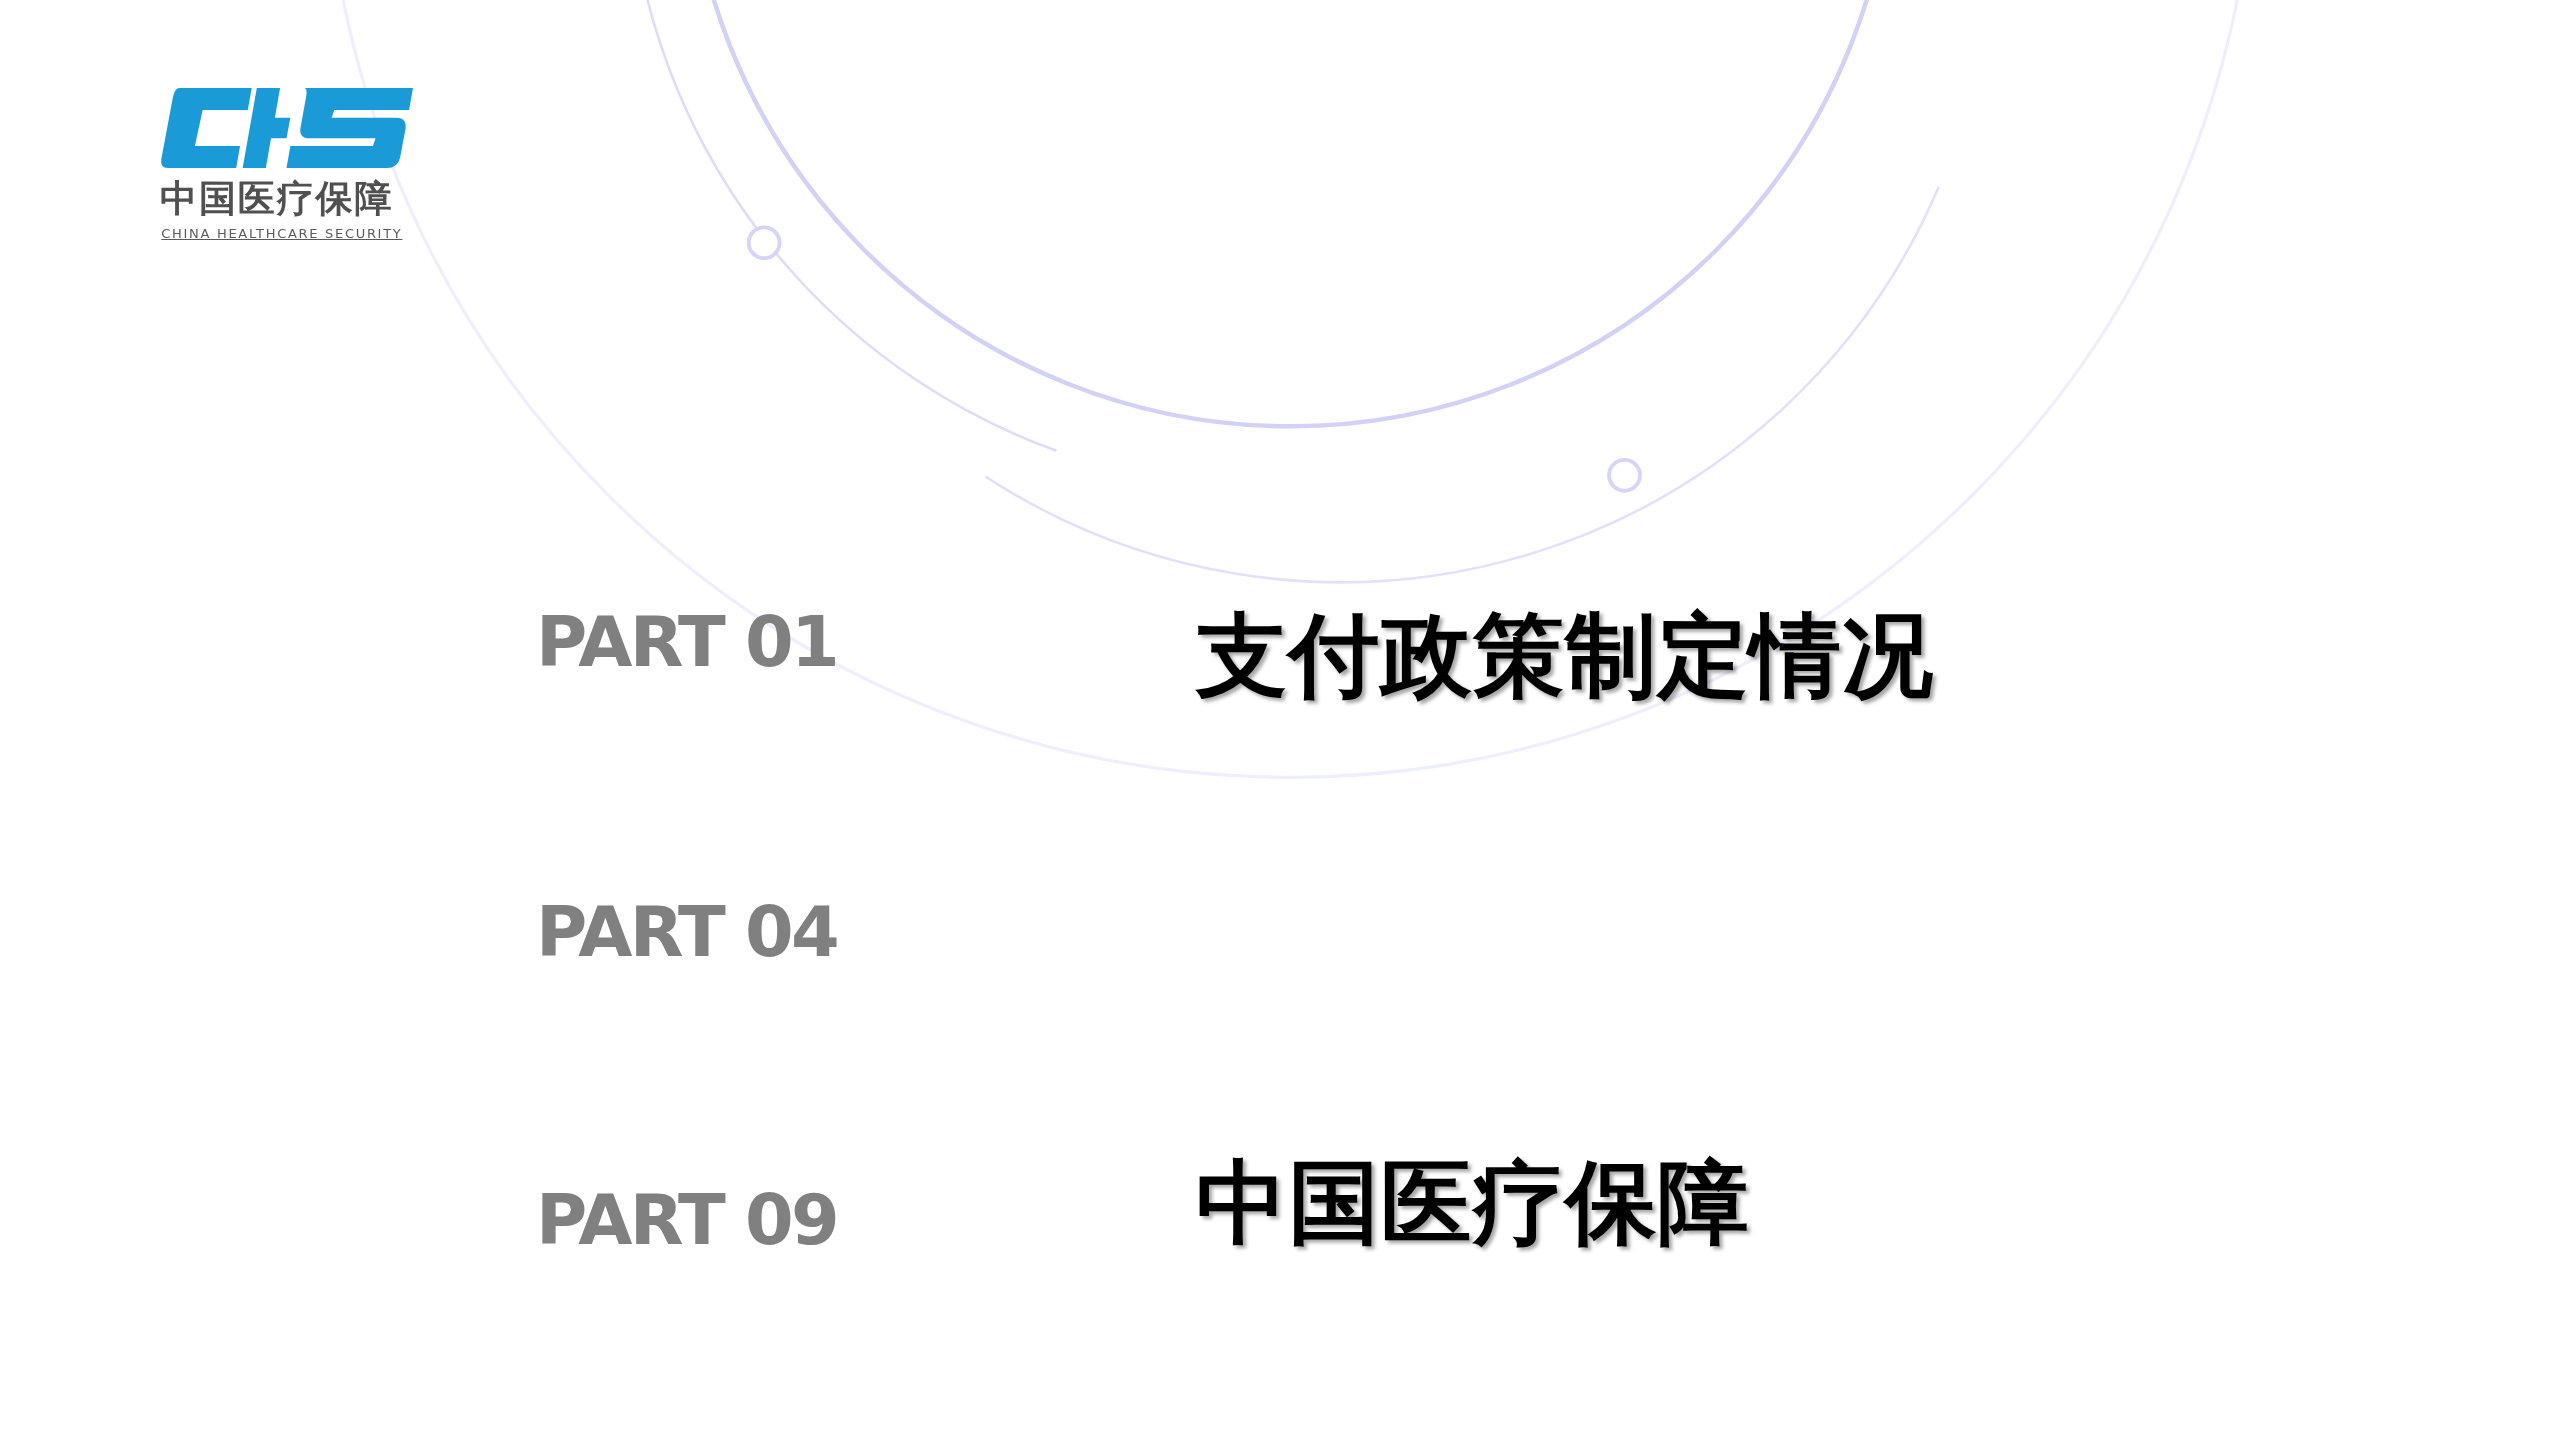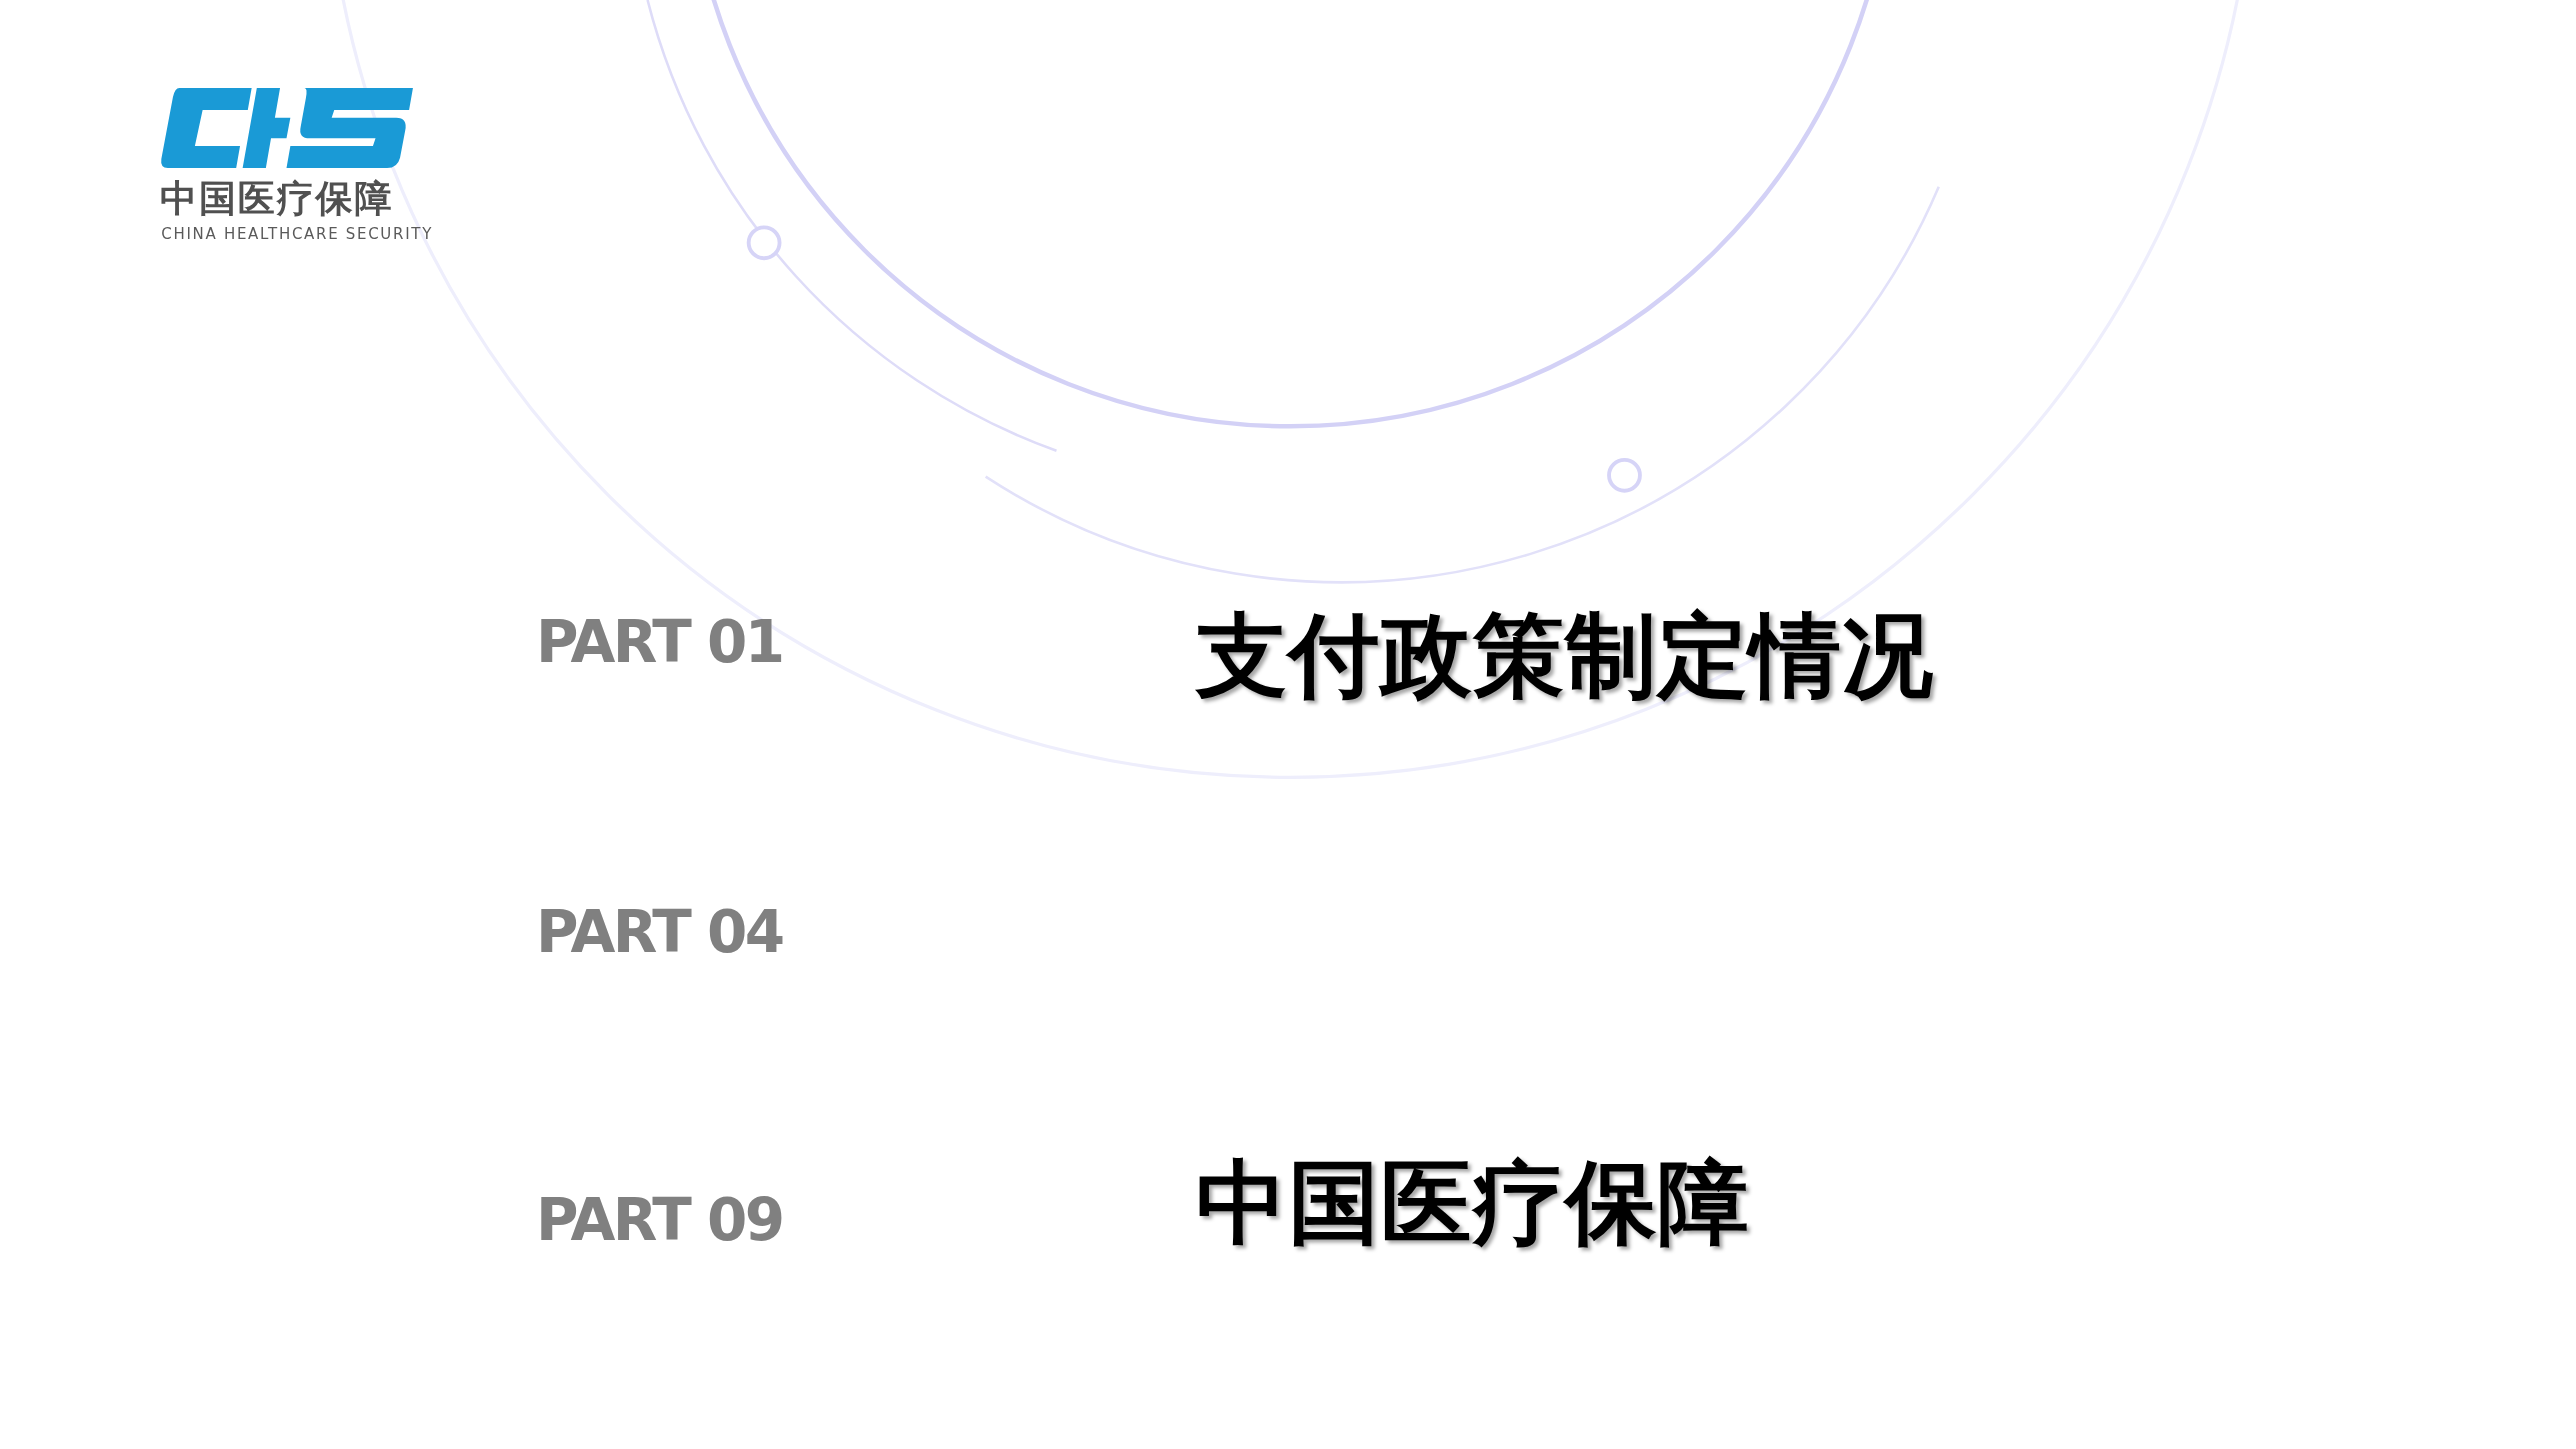--- a/index.html
+++ b/index.html
@@ -8,31 +8,31 @@
     .slide { position: absolute; left: 0; top: 0; width: 2576px; height: 1449px; background: #ffffff; }
     svg.deco { position: absolute; left: 0; top: 0; width: 2576px; height: 1449px; }
 
     
     .logo { position: absolute; left: 120px; top: 88px; width: 253px; height: 155px; margin-left: 40px; }
     .logo-mark { position: absolute; left: 0; top: 0; width: 253px; height: 80px; }
     .logo-cn { position: absolute; left: 0; top: 91px; width: 253px; height: 39px;
                font-family: "DejaVu Sans", sans-serif; font-weight: bold; font-size: 37px;
                line-height: 39px; color: #505050; letter-spacing: 1.9px; white-space: nowrap; }
     .logo-en { position: absolute; left: 1.3px; top: 139px; width: 253px; height: 14px;
-               font-family: "DejaVu Sans", sans-serif; font-size: 15px; line-height: 14px;
-               color: #5a5a5a; letter-spacing: 1.7px; white-space: nowrap; }
+               font-family: "DejaVu Sans", sans-serif; font-size: 13px; line-height: 14px;
+               color: #5a5a5a; letter-spacing: 1.7px; white-space: nowrap; text-decoration: underline; }
 
     
     .title { position: absolute; left: 1140px; top: 111px; font-family: "DejaVu Sans", sans-serif;
              font-weight: bold; font-size: 161px; line-height: 193px; color: #000000;
              letter-spacing: -7.7px; white-space: nowrap; }
 
     
     .part { position: absolute; left: 536px; font-family: "DejaVu Sans", "Liberation Sans", sans-serif;
-            font-weight: bold; font-size: 58px; line-height: 103px; color: #808080;
+            font-weight: bold; font-size: 70px; line-height: 103px; color: #808080;
             letter-spacing: -2.6px; white-space: nowrap; }
     .heading { position: absolute; left: 1196px; font-family: "DejaVu Sans", sans-serif;
                font-weight: bold; font-size: 91px; line-height: 110px; color: #000000;
                letter-spacing: 1.3px; white-space: nowrap;
                text-shadow: 3.2px 3.2px 3.9px rgba(0,0,0,0.35); }
   </style>
 </head>
 <body>
 
 <div class="slide">

